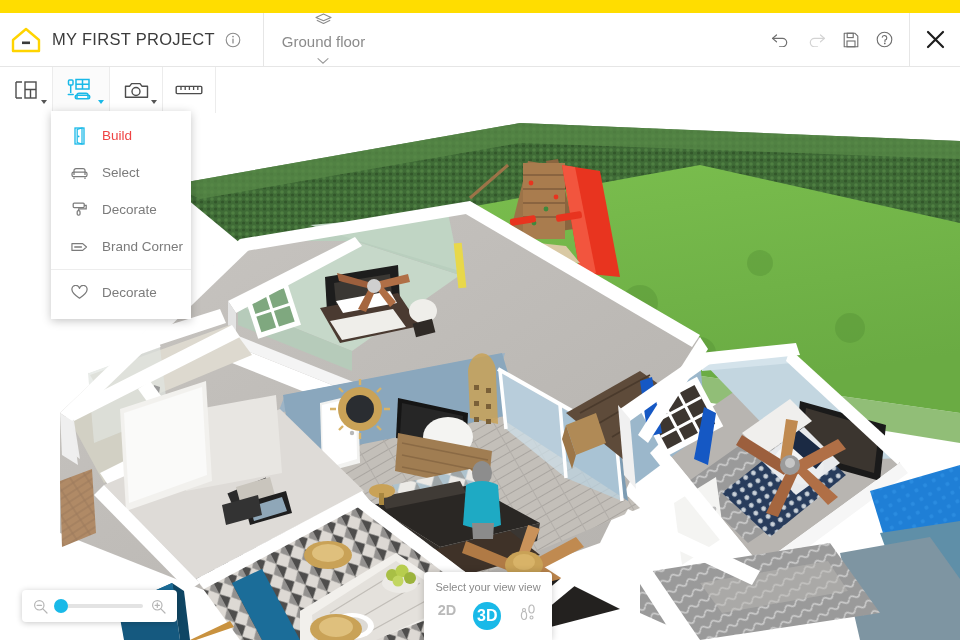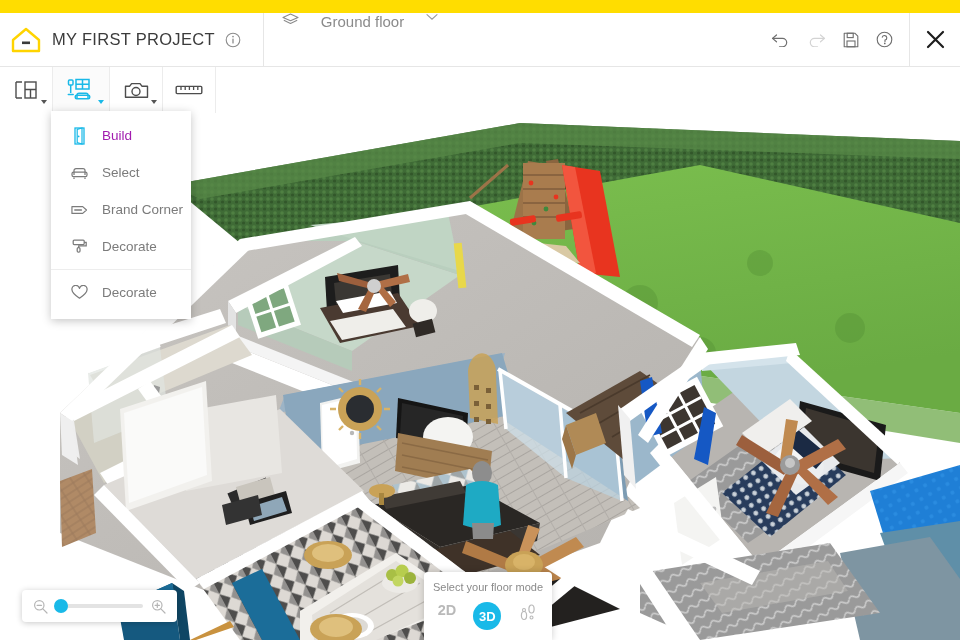--- a/index.html
+++ b/index.html
@@ -28,22 +28,22 @@
   .logo-box { width: 52px; display: flex; align-items: center; justify-content: center; }
   .project-title {
     font-size: 16.5px; letter-spacing: .3px; color: #3b3b3b;
     font-weight: 400; white-space: nowrap;
   }
   .info-icon { margin-left: 10px; display:flex; align-items:center; }
   .hdr-sep {
     width: 1px; height: 54px; background: #e6e6e6; margin: 0 0 0 22px;
   }
   .floor-sel {
-    display: flex; gap: 22px;
-    padding: 0 16px 0 18px; height: 54px; cursor: pointer;
+    display: flex; align-items: center; gap: 7px;
+    padding: 0 16px 0 18px; height: 54px; cursor: pointer; flex-direction: column;
   }
   .floor-label { font-size: 15px; color: #8b8b8b; white-space: nowrap; }
   .hdr-spacer { flex: 1 1 auto; }
   .hdr-actions { display: flex; align-items: center; gap: 17px; padding-right: 16px; }
   .hdr-actions .ic { cursor: pointer; display: flex; align-items: center; }
   .close-sep { width: 1px; height: 54px; background: #e6e6e6; }
   .close-box { width: 50px; height: 54px; display:flex; align-items:center; justify-content:center; cursor:pointer; }
 
   
   .toolbar {
@@ -72,21 +72,21 @@
     background: #ffffff;
     box-shadow: 0 2px 9px rgba(0,0,0,.23);
     z-index: 40; padding: 6px 0 8px 0;
   }
   .menu-item {
     display: flex; align-items: center; height: 37px;
     padding-left: 20px; cursor: pointer; gap: 14px;
   }
   .menu-item .mi-ic { width: 17px; display:flex; align-items:center; justify-content:center; }
   .menu-label { font-size: 13.5px; color: #7b7b7b; }
-  .menu-item.sel .menu-label { color: #a21caf; }
+  .menu-item.sel .menu-label { color: #ef4444; }
   .menu-div { height: 1px; background: #ededed; margin: 4px 0 4px 0; }
 
   
   .viewport {
     position: absolute; top: 113px; left: 0; width: 960px; height: 527px;
     overflow: hidden; background: #ffffff;
   }
   .scene { position: absolute; inset: 0; }
 
   
@@ -112,21 +112,21 @@
     position: absolute; left: 424px; bottom: 0px; width: 128px; height: 68px;
     background: #ffffff; border-radius: 4px 4px 0 0;
     box-shadow: 0 0 7px rgba(0,0,0,.2);
     z-index: 30; text-align: center; box-sizing: border-box; padding-top: 9px;
   }
   .vm-title { font-size: 11px; color: #8a8a8a; }
   .vm-row { display: flex; align-items: flex-start; justify-content: center; gap: 17px; margin-top: 9px; }
   .vm-2d { font-size: 14.5px; color: #b9b9b9; cursor: pointer; font-weight: 600; }
   .vm-3d {
     width: 28px; height: 28px; border-radius: 50%; background: #19b9e8;
-    color: #fff; font-size: 13px; font-weight: 700;
+    color: #fff; font-size: 16px; font-weight: 700;
     display: flex; align-items: center; justify-content: center; cursor: pointer;
   }
   .vm-walk { cursor: pointer; display: flex; align-items: center; }
 </style>
 </head>
 <body>
 
 <div id="app">
 
   <div class="yellow-strip"></div>
@@ -653,21 +653,21 @@
         <div class="zoom-thumb"></div>
       </div>
       <svg width="15" height="15" viewBox="0 0 15 15">
         <circle cx="6.3" cy="6.3" r="4.7" fill="none" stroke="#b5b5b5" stroke-width="1.2"></circle>
         <path d="M9.9 9.9 L14 14" stroke="#b5b5b5" stroke-width="1.2" stroke-linecap="round"></path>
         <path d="M4.1 6.3 H8.5 M6.3 4.1 V8.5" stroke="#b5b5b5" stroke-width="1.2" stroke-linecap="round"></path>
       </svg>
     </div>
 
     <div class="viewmode">
-      <div class="vm-title">Select your floor mode</div>
+      <div class="vm-title">Select your view view</div>
       <div class="vm-row">
         <div class="vm-2d">2D</div>
         <div class="vm-3d">3D</div>
         <div class="vm-walk">
           <svg width="20" height="20" viewBox="0 0 20 20">
             <ellipse cx="6" cy="13.5" rx="2.6" ry="4" fill="none" stroke="#b9b9b9" stroke-width="1.2"></ellipse>
             <ellipse cx="13.5" cy="7" rx="2.6" ry="4" fill="none" stroke="#b9b9b9" stroke-width="1.2"></ellipse>
             <circle cx="6" cy="8" r="1.5" fill="none" stroke="#b9b9b9" stroke-width="1.1"></circle>
             <circle cx="13.5" cy="15.5" r="1.5" fill="none" stroke="#b9b9b9" stroke-width="1.1"></circle>
           </svg>
@@ -695,39 +695,39 @@
           <path d="M3 9 V4.6 a2 2 0 0 1 2-2 h7 a2 2 0 0 1 2 2 V9" fill="none" stroke="#7b7b7b" stroke-width="1.25"></path>
           <rect x="1" y="6.2" width="15" height="4.4" rx="1.6" fill="none" stroke="#7b7b7b" stroke-width="1.25"></rect>
           <path d="M3 11.4 V13 M14 11.4 V13" stroke="#7b7b7b" stroke-width="1.25"></path>
         </svg>
       </span>
       <span class="menu-label">Select</span>
     </div>
 
     <div class="menu-item">
       <span class="mi-ic">
-        <svg width="18" height="12" viewBox="0 0 18 12">
-          <path d="M1 2.4 h11.4 l4 3.6 l-4 3.6 H1 Z" fill="none" stroke="#7b7b7b" stroke-width="1.25" stroke-linejoin="round"></path>
-          <path d="M4 6 h7" stroke="#7b7b7b" stroke-width="1.5" stroke-linecap="round"></path>
-        </svg>
-      </span>
-      <span class="menu-label">Brand Corner</span>
-    </div>
-
-    <div class="menu-item">
-      <span class="mi-ic">
         <svg width="16" height="18" viewBox="0 0 16 18">
           <rect x="1.2" y="2" width="11" height="4.6" rx="1" fill="none" stroke="#7b7b7b" stroke-width="1.25"></rect>
           <path d="M12.2 4.3 h2 v3.6 h-7.5 v2" fill="none" stroke="#7b7b7b" stroke-width="1.25"></path>
           <rect x="5.2" y="9.6" width="2.8" height="4.6" rx="1.2" fill="none" stroke="#7b7b7b" stroke-width="1.25"></rect>
         </svg>
       </span>
       <span class="menu-label">Decorate</span>
     </div>
 
+    <div class="menu-item">
+      <span class="mi-ic">
+        <svg width="18" height="12" viewBox="0 0 18 12">
+          <path d="M1 2.4 h11.4 l4 3.6 l-4 3.6 H1 Z" fill="none" stroke="#7b7b7b" stroke-width="1.25" stroke-linejoin="round"></path>
+          <path d="M4 6 h7" stroke="#7b7b7b" stroke-width="1.5" stroke-linecap="round"></path>
+        </svg>
+      </span>
+      <span class="menu-label">Brand Corner</span>
+    </div>
+
     <div class="menu-div"></div>
 
     <div class="menu-item">
       <span class="mi-ic">
         <svg width="17" height="15" viewBox="0 0 17 15">
           <path d="M8.5 13.2 C3 9.4 1 7.2 1 4.9 A3.6 3.6 0 0 1 8.5 3.4 A3.6 3.6 0 0 1 16 4.9 C16 7.2 14 9.4 8.5 13.2 Z" fill="none" stroke="#7b7b7b" stroke-width="1.25" stroke-linejoin="round"></path>
         </svg>
       </span>
       <span class="menu-label">Decorate</span>
     </div>

